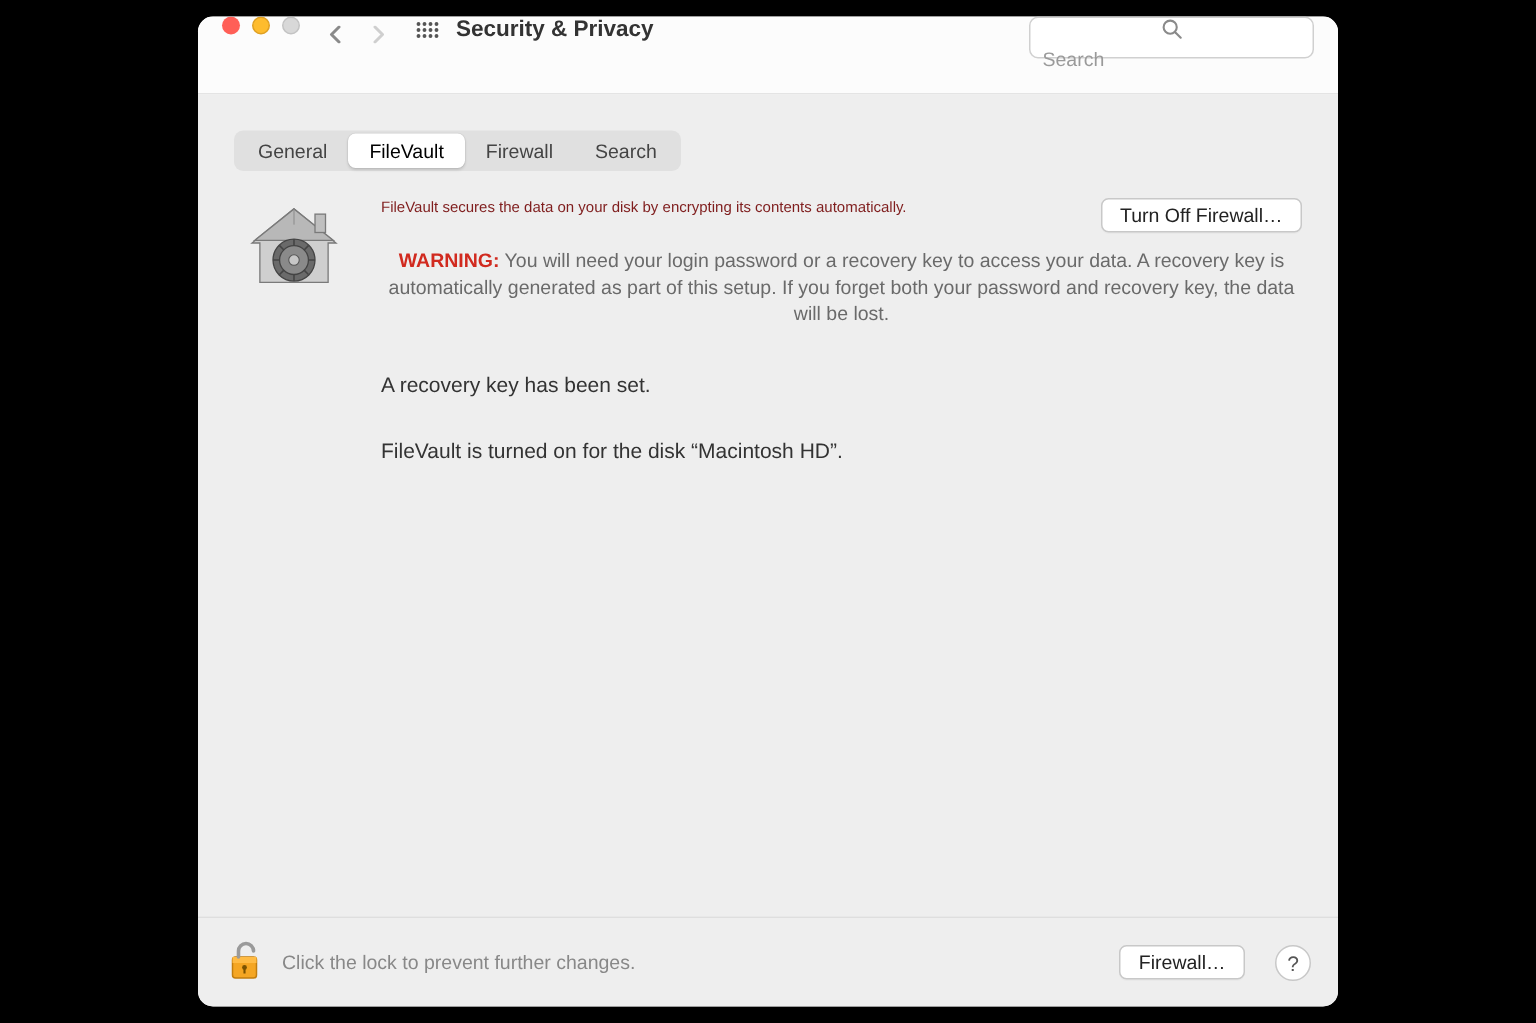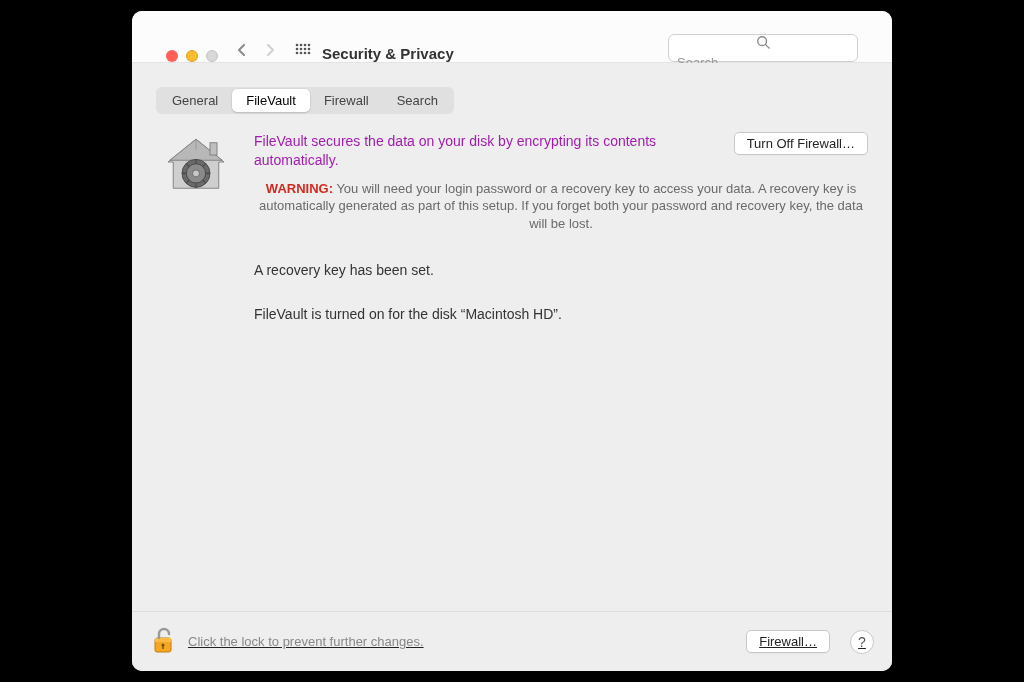--- a/index.html
+++ b/index.html
@@ -20,22 +20,22 @@
     border-radius: 10px;
     box-shadow: 0 10px 40px rgba(0,0,0,.5);
     display: flex;
     flex-direction: column;
     overflow: hidden;
   }
   
   .toolbar {
     height: 52px;
     display: flex;
-    align-items: flex-end;
-    padding: 0 34px;
+    align-items: flex-start;
+    padding: 0 16px;
     gap: 4px;
     border-bottom: 1px solid #e4e4e4;
     background: #fcfcfc;
   }
   .traffic { display: flex; gap: 8px; margin-right: 8px; }
   .traffic span {
     width: 12px; height: 12px; border-radius: 50%;
     display: inline-block;
   }
   .t-close { background: #ff5f57; border: .5px solid #e243f; }
@@ -105,22 +105,22 @@
   .iconcol {
     width:80px;
     display:flex; justify-content:center; align-items:flex-start;
     padding-top:2px;
   }
   .iconcol svg { width:70px; height:70px; }
   .maincol { flex:1; }
   .toprow { display:flex; align-items:flex-start; gap:16px; }
   .desc {
     flex:1;
-    font-size:14px;
-    color:#a21caf;
+    font-size:10px;
+    color:#7f1d1d;
     line-height:1.35;
   }
   .btn {
     background:#fff;
     border:1px solid #c8c8c8;
     border-radius:5px;
     padding:3px 12px;
     font-size:13px;
     color:#222;
     box-shadow:0 1px 0 rgba(0,0,0,.02);
@@ -141,21 +141,20 @@
   }
   .status + .status { margin-top:28px; }
   
   .footer {
     height:60px;
     background:#eeeeee;
     border-top:1px solid #dedede;
     display:flex; align-items:center;
     padding:0 18px;
     gap:12px;
-    text-decoration:underline;
   }
   .lock svg { width:26px; height:30px; }
   .lock-text { color:#888; font-size:13px; flex:1; }
   .help {
     width:24px; height:24px;
     border:1px solid #c8c8c8; border-radius:50%;
     background:#fff;
     display:flex; align-items:center; justify-content:center;
     font-size:14px; color:#555;
     margin-left:8px;

